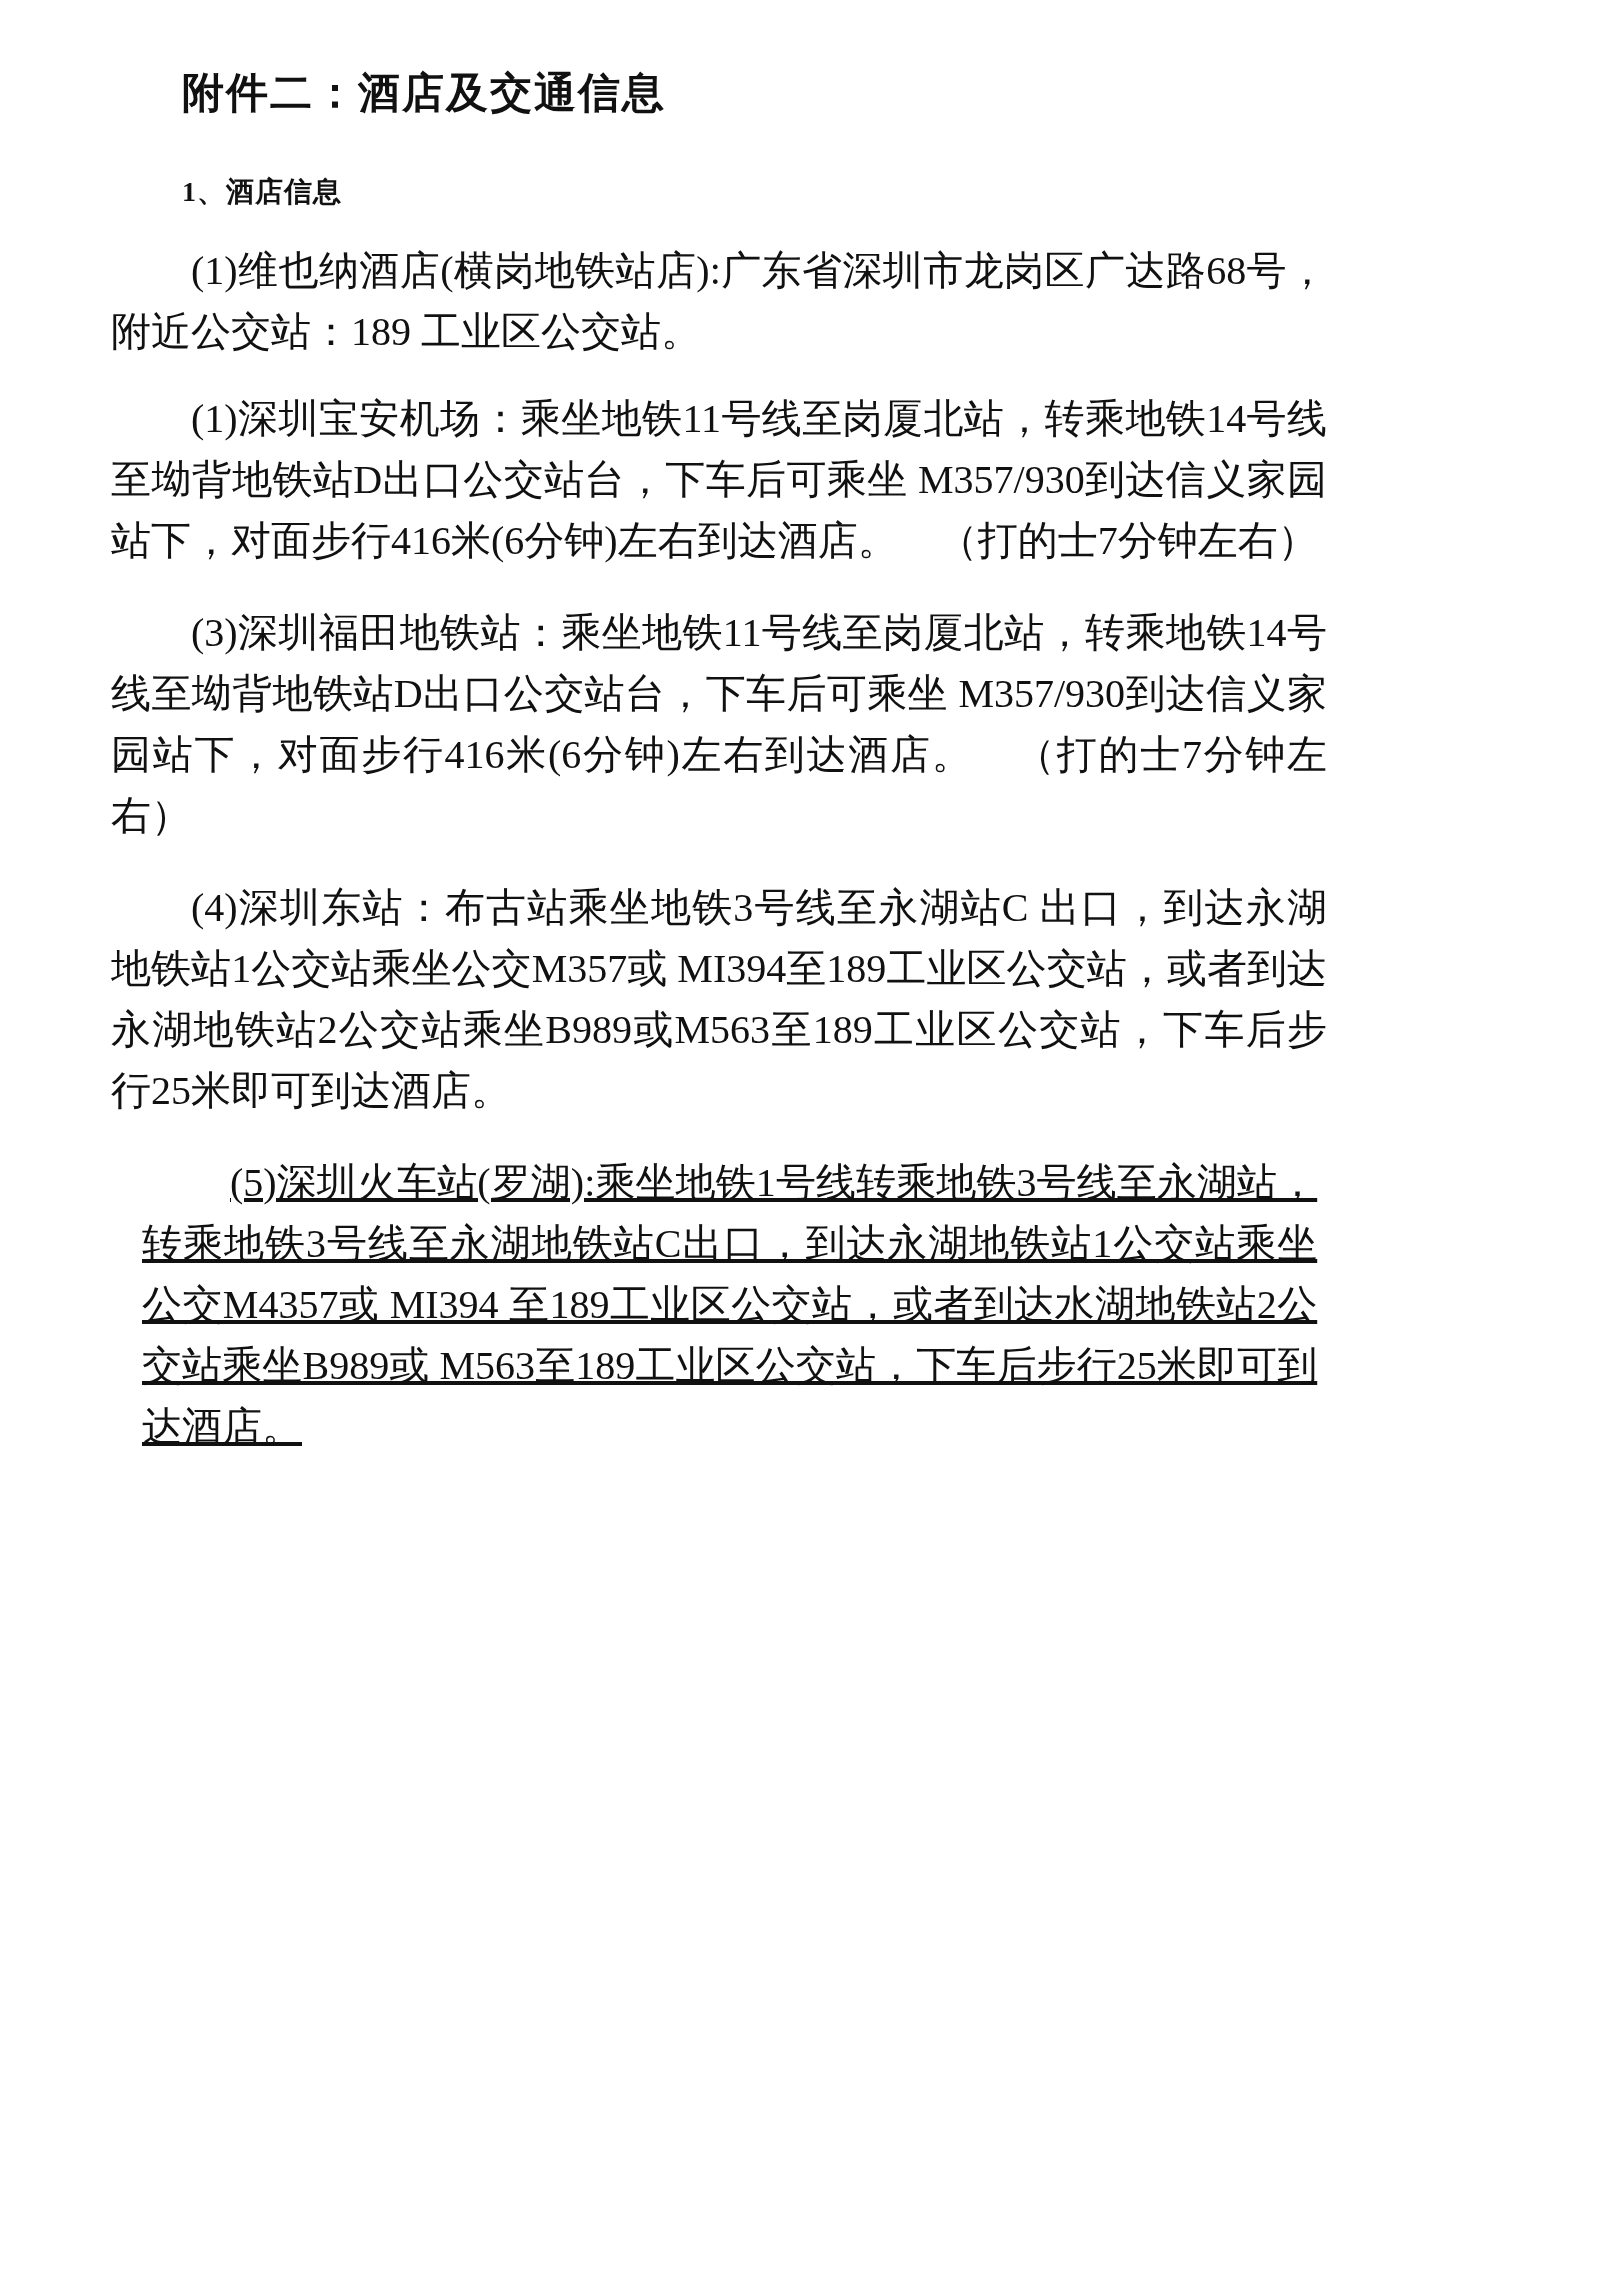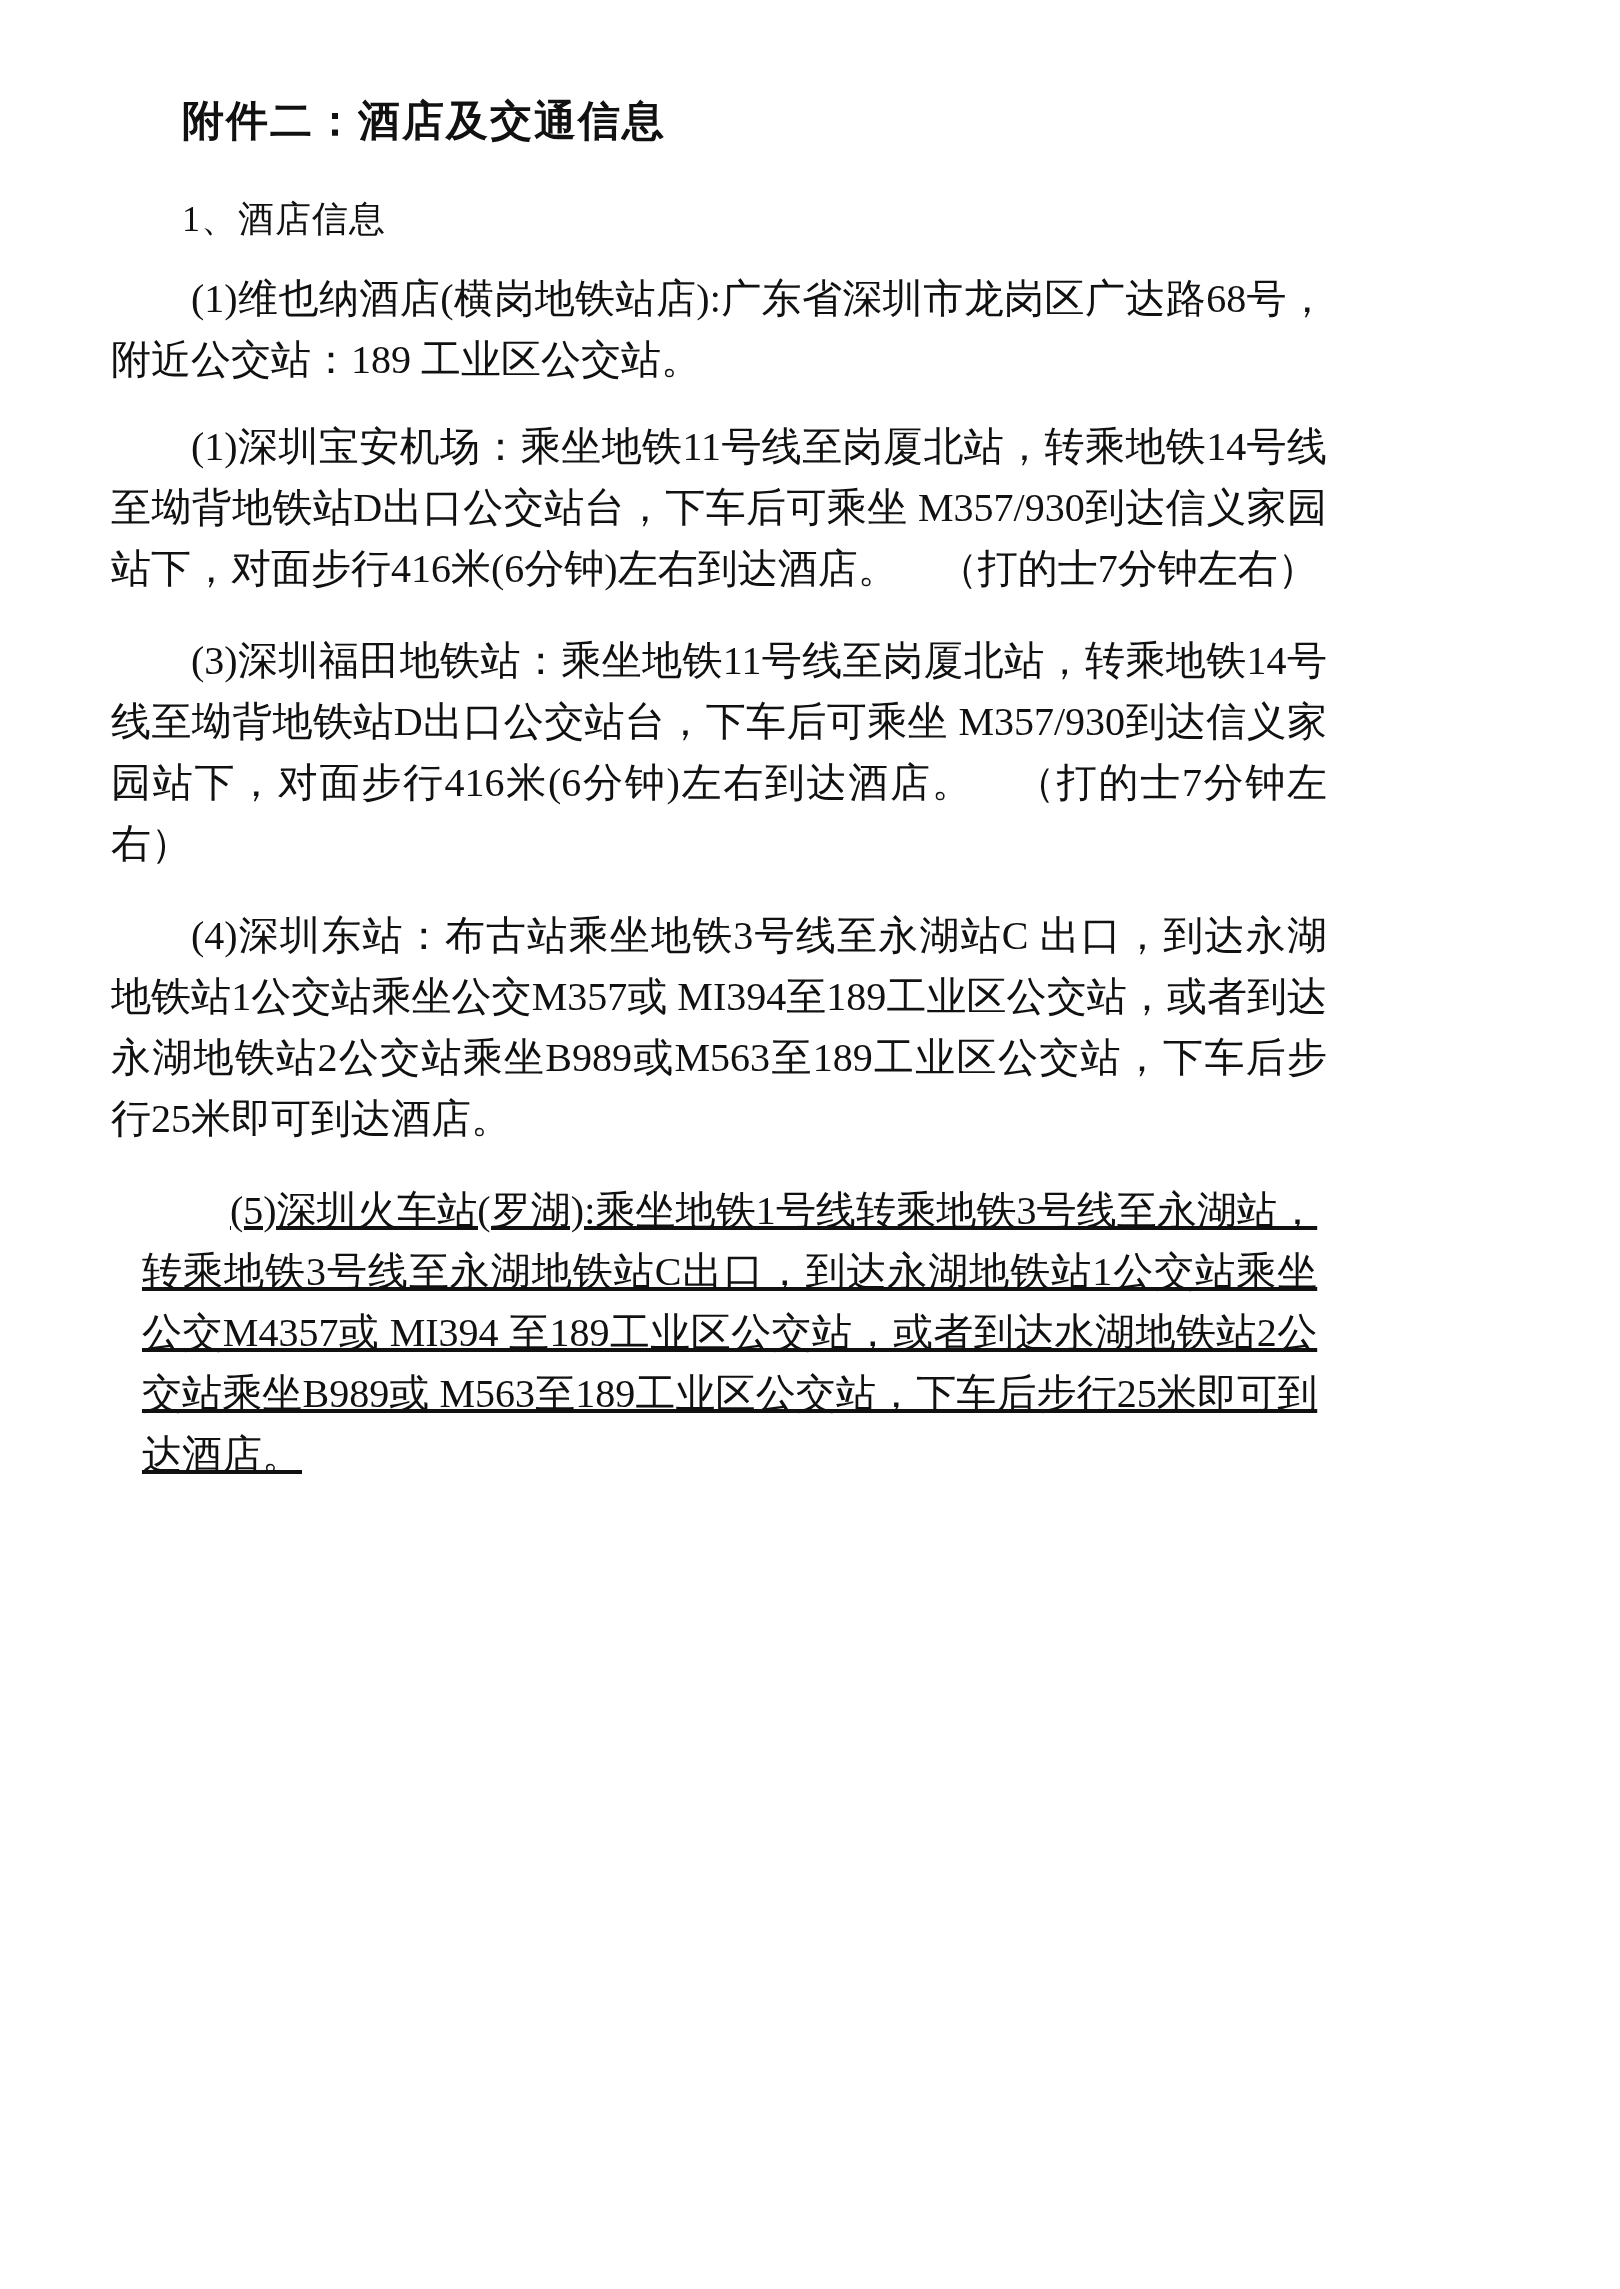--- a/index.html
+++ b/index.html
@@ -7,33 +7,33 @@
     background: #ffffff;
     font-family: "Liberation Serif", "DejaVu Serif", serif;
     color: #111111;
   }
   .page {
     position: relative;
     width: 1440px;
     height: 2290px;
     background: #ffffff;
     overflow: hidden;
-    padding: 70px 113px 0 111px;
+    padding: 42px 113px 0 111px;
   }
   .doc-title {
     margin: 21.6px 0 0 71px;
     font-size: 42px;
     font-weight: bold;
     line-height: 59px;
     letter-spacing: 2px;
   }
   .sec-heading {
     margin: 45px 0 0 71px;
-    font-size: 36px;
-    font-weight: normal;
+    font-size: 28px;
+    font-weight: bold;
     line-height: 47px;
     letter-spacing: 1px;
   }
   .para {
     margin: 31px 0 0 0;
     font-size: 40px;
     line-height: 61px;
     text-align: justify;
     text-indent: 2em;
     word-break: break-all;

